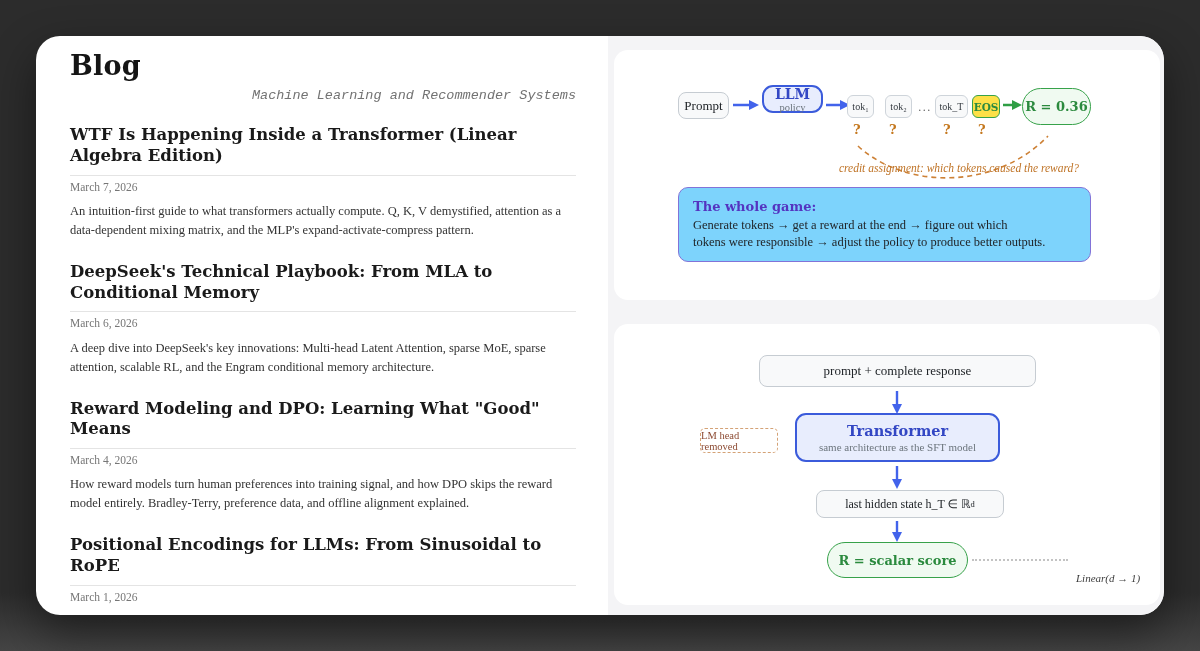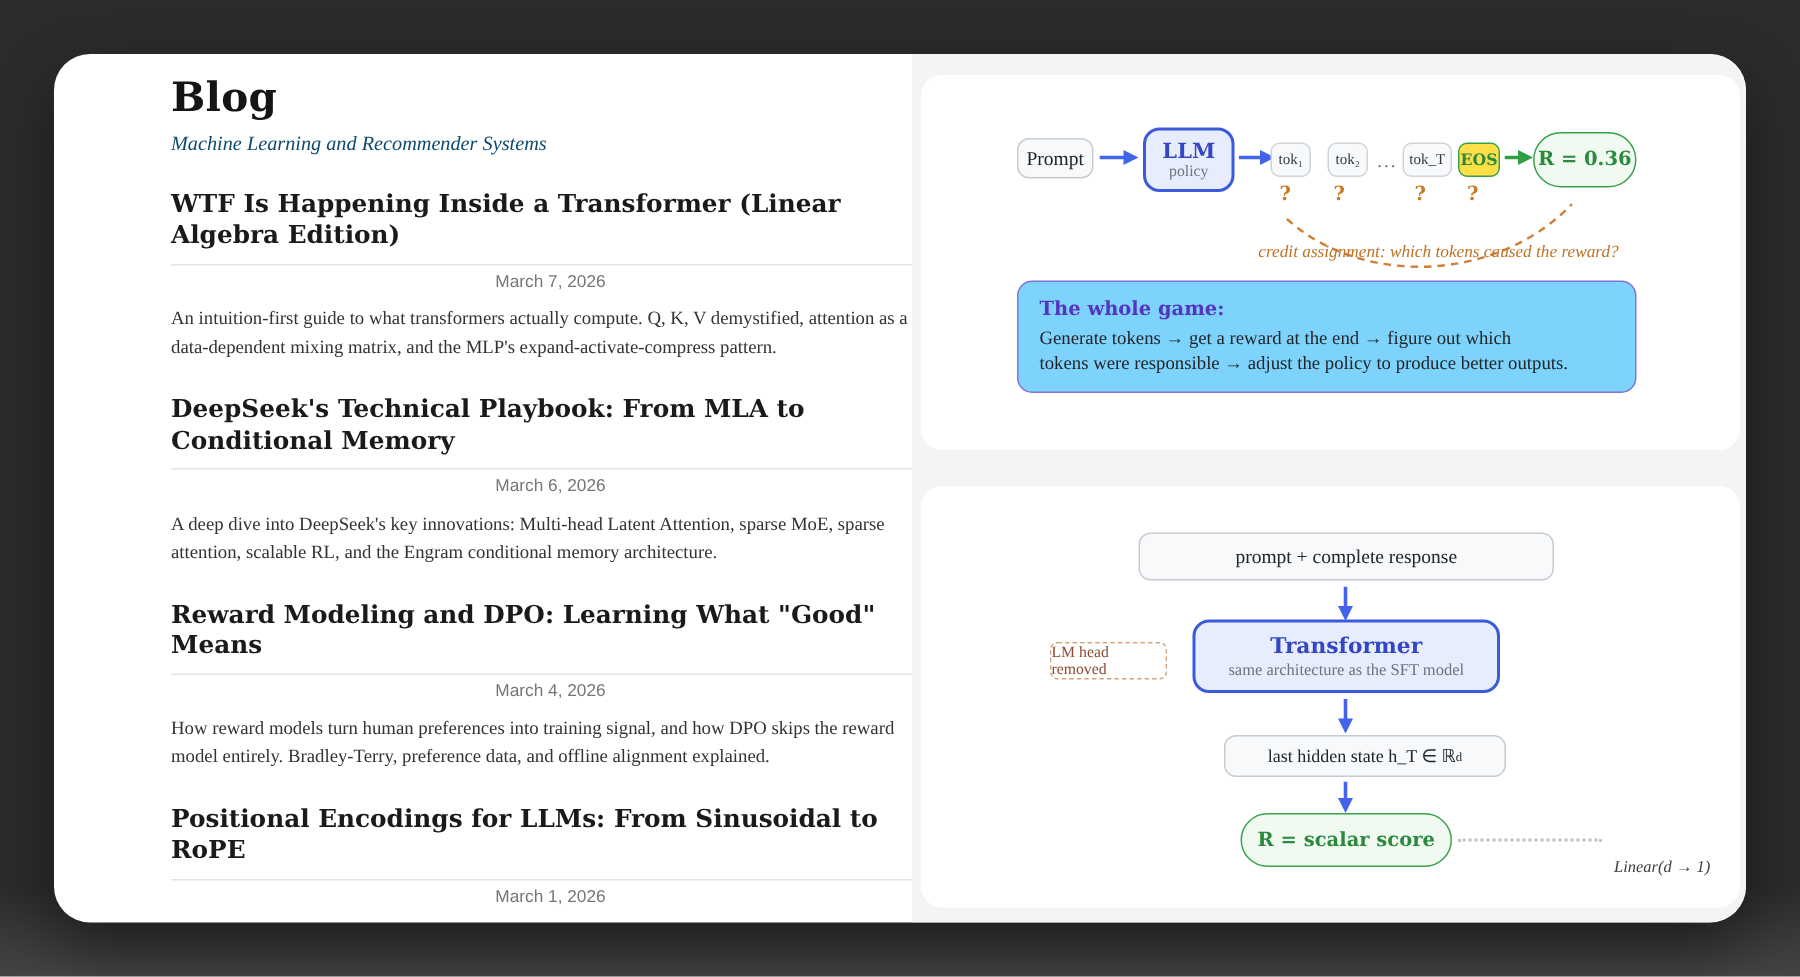--- a/index.html
+++ b/index.html
@@ -10,30 +10,30 @@
     position:relative; overflow:hidden;
   }
   .card {
     position:absolute; left:36px; top:36px; width:1128px; height:579px;
     background:#ffffff; border-radius:24px;
     box-shadow:0 18px 45px rgba(0,0,0,.45);
     overflow:hidden;
   }
 
   
-  .blog-col { position:absolute; left:34px; top:14px; width:506px;margin-left:44px; }
+  .blog-col { position:absolute; left:34px; top:14px; width:506px; }
   .blog-title { font-size:27px; font-weight:bold; color:#151515; letter-spacing:.2px; }
-  .blog-subtitle { margin-top:7px; font-style:italic; font-size:13.5px; color:#0c4a6e;
-                   font-family:Liberation Serif, serif; }
+  .blog-subtitle { margin-top:7px; font-style:italic; font-size:13.5px; color:#737373;
+                   font-family:Liberation Mono, monospace;text-align:right; }
   .post { margin-top:22px; }
   .post:first-of-type { margin-top:28px; }
   .post-title { font-size:16.5px; font-weight:bold; line-height:1.26; color:#1a1a1a; cursor:pointer; }
   .post-rule { border:none; border-top:1px solid #e4e4e4; margin-top:8px; }
-  .post-date { margin-top:5px; font-family:Liberation Sans, sans-serif; font-size:11.5px;
-               color:#767676; line-height:1.15;text-align:center; }
+  .post-date { margin-top:5px; font-family:Liberation Serif, serif; font-size:11.5px;
+               color:#767676; line-height:1.15; }
   .post-desc { margin-top:8px; font-family:"Liberation Serif", serif; font-size:12.5px;
                line-height:1.52; color:#333333; }
 
   
   .right-col { position:absolute; left:572px; top:0; width:556px; height:579px;
                background:#f4f4f6; border-radius:0 24px 24px 0; }
   .panel { position:absolute; background:#ffffff; border-radius:14px; }
   .panel-1 { left:6px; top:14px; width:546px; height:250px; }
   .panel-2 { left:6px; top:288px; width:546px; height:281px; }
 
@@ -111,21 +111,21 @@
 
     <div class="panel panel-1">
 
       <div class="dbox gray-box serif-sm" style="left:64px; top:42px; width:51px; height:27px; font-size:13px;">Prompt</div>
 
       <svg class="arrow" style="left:119px; top:49px;" width="26" height="12">
         <line x1="0" y1="6" x2="17" y2="6" stroke="#4263eb" stroke-width="2.4"></line>
         <polygon points="16,1 26,6 16,11" fill="#4263eb"></polygon>
       </svg>
 
-      <div class="dbox blue-box" style="left:148px; top:35px; width:61px; height:43px;">
+      <div class="dbox blue-box" style="left:148px; top:35px; width:61px; height:28px;">
         <span class="main" style="font-size:14px;">LLM</span>
         <span class="sub" style="font-size:10.5px;">policy</span>
       </div>
 
       <svg class="arrow" style="left:212px; top:49px;" width="24" height="12">
         <line x1="0" y1="6" x2="15" y2="6" stroke="#4263eb" stroke-width="2.4"></line>
         <polygon points="14,1 24,6 14,11" fill="#4263eb"></polygon>
       </svg>
 
       <div class="dbox tok-box serif-sm" style="left:233px; top:45px; width:27px; height:23px;">tok₁</div>

